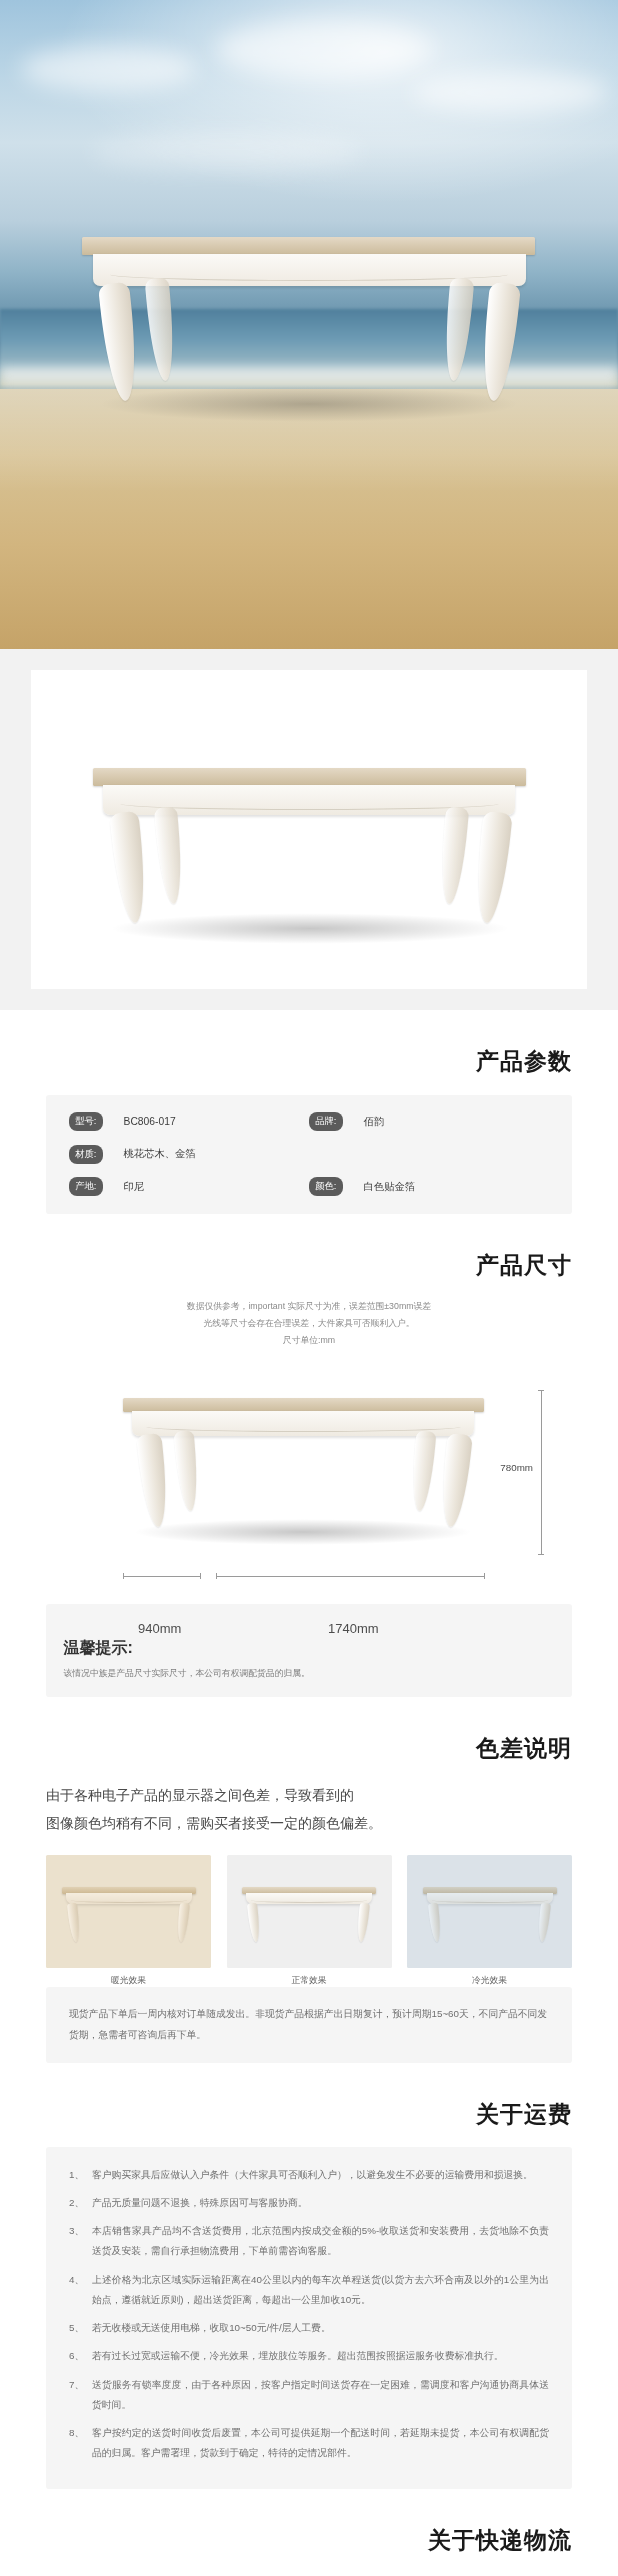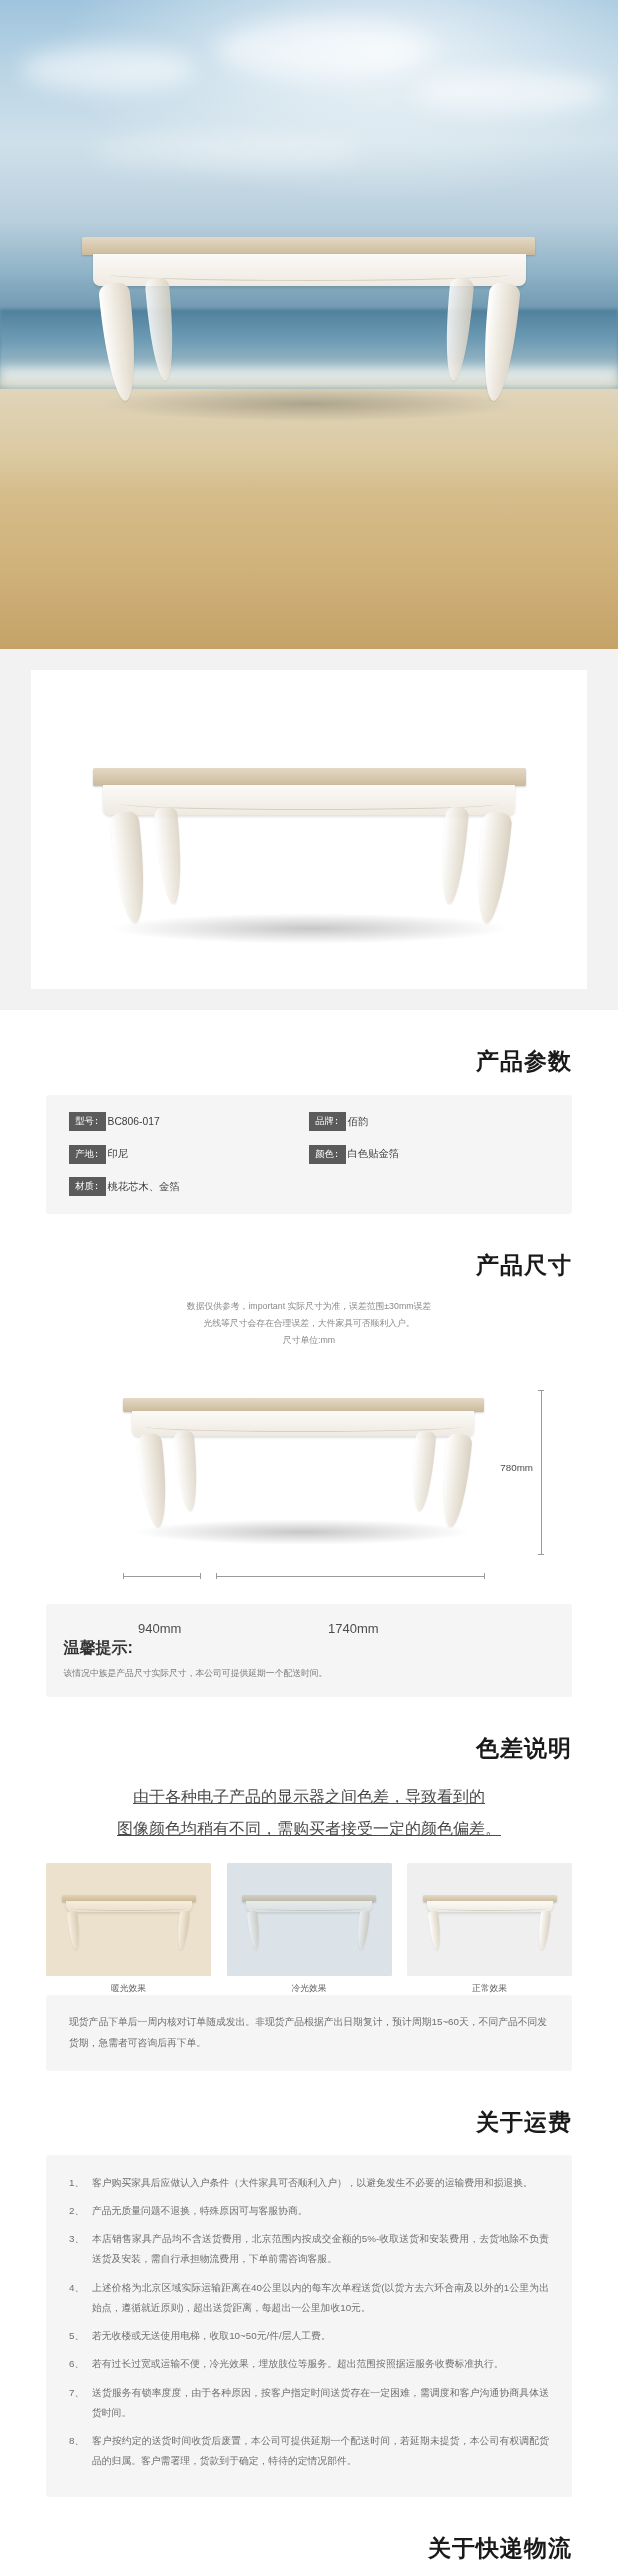--- a/index.html
+++ b/index.html
@@ -114,22 +114,22 @@
   .param-card {
     background: #f5f5f5;
     border-radius: 3.1px;
     padding: 17.5px 23px;
   }
   .param-row { display: flex; margin-bottom: 13.4px; font-size: 10.8px; color: #444; }
   .param-row:last-child { margin-bottom: 0; }
   .param-cell { flex: 1; display: flex; align-items: center; }
   .param-key {
     background: #5b5b5b; color: #fff;
-    font-size: 9.3px; padding: 3.1px 6.2px; border-radius: 0;
-    margin-right: 2px; white-space: nowrap; font-family: Liberation Mono, monospace;
+    font-size: 9.3px; padding: 3.1px 6.2px; border-radius: 8px;
+    margin-right: 21px; white-space: nowrap;
   }
   .param-val { color: #3c3c3c; font-size: 10.3px; }
 
   .size-note {
     text-align: center; color: #8b8b8b; font-size: 8.8px; line-height: 1.9;
     margin-bottom: 5.2px;
   }
 
   .size-figure {
     position: relative;
@@ -160,22 +160,22 @@
 
   .tip-box {
     background: #f5f5f5; border-radius: 3.1px;
     padding: 14.4px 17.5px; margin: 8.2px auto 0;
     width: 526px;
   }
   .tip-title { font-size: 16px; font-weight: bold; color: #333; margin-bottom: 6.2px; margin-top: 20px; }
   .tip-text { font-size: 8.8px; color: #7d7d7d; line-height: 1.9; }
 
   .color-desc {
-    text-align: center; font-size: 16px; color: #4a4a4a;
-    line-height: 2; margin-bottom: 17.5px; text-decoration: underline;
+    text-align: left; font-size: 14px; color: #4a4a4a;
+    line-height: 2; margin-bottom: 17.5px;
   }
   .thumbs { display: flex; justify-content: space-between; width: 526px; margin: 0 auto; }
   .thumb { width: 165px; }
   .thumb-img {
     width: 165px; height: 113px; background: #efefef;
     position: relative; overflow: hidden; border-radius: 1.5px;
   }
   .thumb-table { position: absolute; left: 15.5px; top: 28px; width: 134px; height: 67px; }
   .thumb-caption { text-align: center; font-size: 8.8px; color: #5e5e5e; margin-top: 7.2px; }
   .thumb-img.warm { background: #f0ece3; }
@@ -255,33 +255,33 @@
           <span class="param-val">BC806-017</span>
         </div>
         <div class="param-cell">
           <span class="param-key">品牌:</span>
           <span class="param-val">佰韵</span>
         </div>
       </div>
 
       <div class="param-row">
         <div class="param-cell">
+          <span class="param-key">材质:</span>
+          <span class="param-val">桃花芯木、金箔</span>
+        </div>
+      </div>
+
+      <div class="param-row">
+        <div class="param-cell">
           <span class="param-key">产地:</span>
           <span class="param-val">印尼</span>
         </div>
         <div class="param-cell">
           <span class="param-key">颜色:</span>
           <span class="param-val">白色贴金箔</span>
-        </div>
-      </div>
-
-      <div class="param-row">
-        <div class="param-cell">
-          <span class="param-key">材质:</span>
-          <span class="param-val">桃花芯木、金箔</span>
         </div>
       </div>
 
     </div>
   </div>
 
   <div class="section">
     <h2 class="sec-title">产品尺寸</h2>
     <div class="size-note">
       <div>数据仅供参考，important 实际尺寸为准，误差范围±30mm误差</div>
@@ -305,21 +305,21 @@
 
       <div class="dim-line-h" style="left:77px;top:222px;width:77px;"></div>
       <div class="dim-label-h" style="left:92px;top:227px;">940mm</div>
 
       <div class="dim-line-h" style="left:170px;top:222px;width:268px;"></div>
       <div class="dim-label-h" style="left:282px;top:227px;">1740mm</div>
     </div>
 
     <div class="tip-box">
       <div class="tip-title">温馨提示:</div>
-      <div class="tip-text">该情况中族是产品尺寸实际尺寸，本公司可提供延期一个配送时间。</div>
+      <div class="tip-text">该情况中族是产品尺寸实际尺寸，本公司有权调配货品的归属。</div>
     </div>
   </div>
 
   <div class="section">
     <h2 class="sec-title">色差说明</h2>
     <div class="color-desc">
       <div>由于各种电子产品的显示器之间色差，导致看到的</div>
       <div>图像颜色均稍有不同，需购买者接受一定的颜色偏差。</div>
     </div>
     <div class="thumbs">
@@ -330,41 +330,41 @@
             <div class="top" style="left:0;top:4.1px;width:134px;height:7.2px;"></div>
             <div class="apron" style="left:4.1px;top:10.3px;width:126px;height:11.3px;"></div>
             <div class="leg" style="left:7.2px;top:20.6px;width:10.3px;height:39px;transform:rotate(-6deg);"></div>
             <div class="leg" style="left:116px;top:20.6px;width:10.3px;height:39px;transform:rotate(6deg);"></div>
           </div>
         </div>
         <div class="thumb-caption">暖光效果</div>
       </div>
 
       <div class="thumb">
+        <div class="thumb-img">
+          <div class="table-art thumb-table">
+            <div class="top" style="left:0;top:4.1px;width:134px;height:7.2px;"></div>
+            <div class="apron" style="left:4.1px;top:10.3px;width:126px;height:11.3px;"></div>
+            <div class="leg" style="left:7.2px;top:20.6px;width:10.3px;height:39px;transform:rotate(-6deg);"></div>
+            <div class="leg" style="left:116px;top:20.6px;width:10.3px;height:39px;transform:rotate(6deg);"></div>
+          </div>
+        </div>
+        <div class="thumb-caption">正常效果</div>
+      </div>
+
+      <div class="thumb">
         <div class="thumb-img cool">
           <div class="table-art thumb-table">
             <div class="top" style="left:0;top:4.1px;width:134px;height:7.2px;"></div>
             <div class="apron" style="left:4.1px;top:10.3px;width:126px;height:11.3px;"></div>
             <div class="leg" style="left:7.2px;top:20.6px;width:10.3px;height:39px;transform:rotate(-6deg);"></div>
             <div class="leg" style="left:116px;top:20.6px;width:10.3px;height:39px;transform:rotate(6deg);"></div>
           </div>
         </div>
         <div class="thumb-caption">冷光效果</div>
-      </div>
-
-      <div class="thumb">
-        <div class="thumb-img">
-          <div class="table-art thumb-table">
-            <div class="top" style="left:0;top:4.1px;width:134px;height:7.2px;"></div>
-            <div class="apron" style="left:4.1px;top:10.3px;width:126px;height:11.3px;"></div>
-            <div class="leg" style="left:7.2px;top:20.6px;width:10.3px;height:39px;transform:rotate(-6deg);"></div>
-            <div class="leg" style="left:116px;top:20.6px;width:10.3px;height:39px;transform:rotate(6deg);"></div>
-          </div>
-        </div>
-        <div class="thumb-caption">正常效果</div>
       </div>
 
     </div>
   </div>
 
   <div class="section">
     <div class="gray-panel">
       <p class="para">现货产品下单后一周内核对订单随成发出。非现货产品根据产出日期复计，预计周期15~60天，不同产品不同发货期，急需者可咨询后再下单。</p>
     </div>
   </div>

